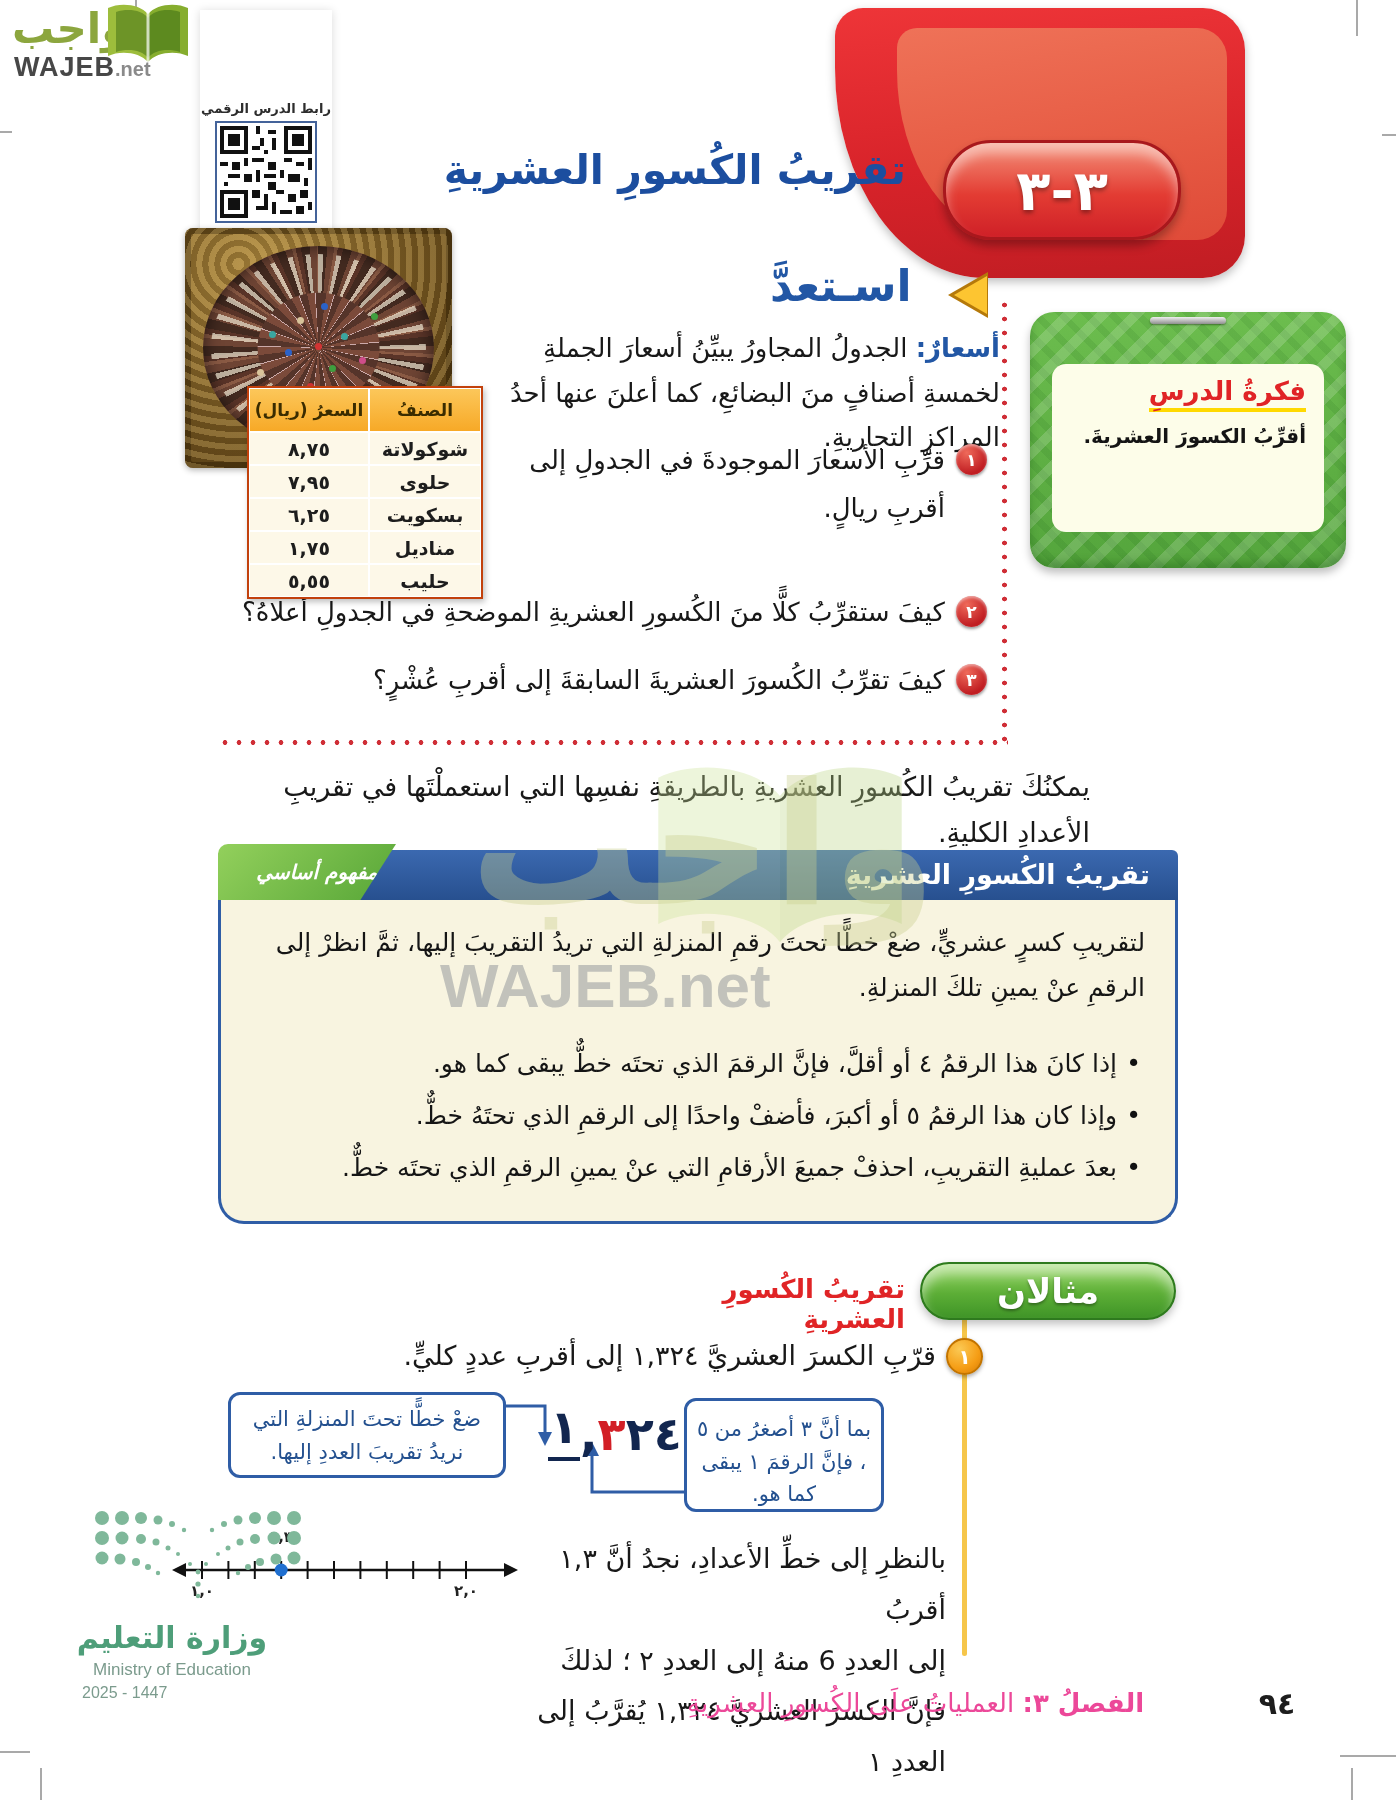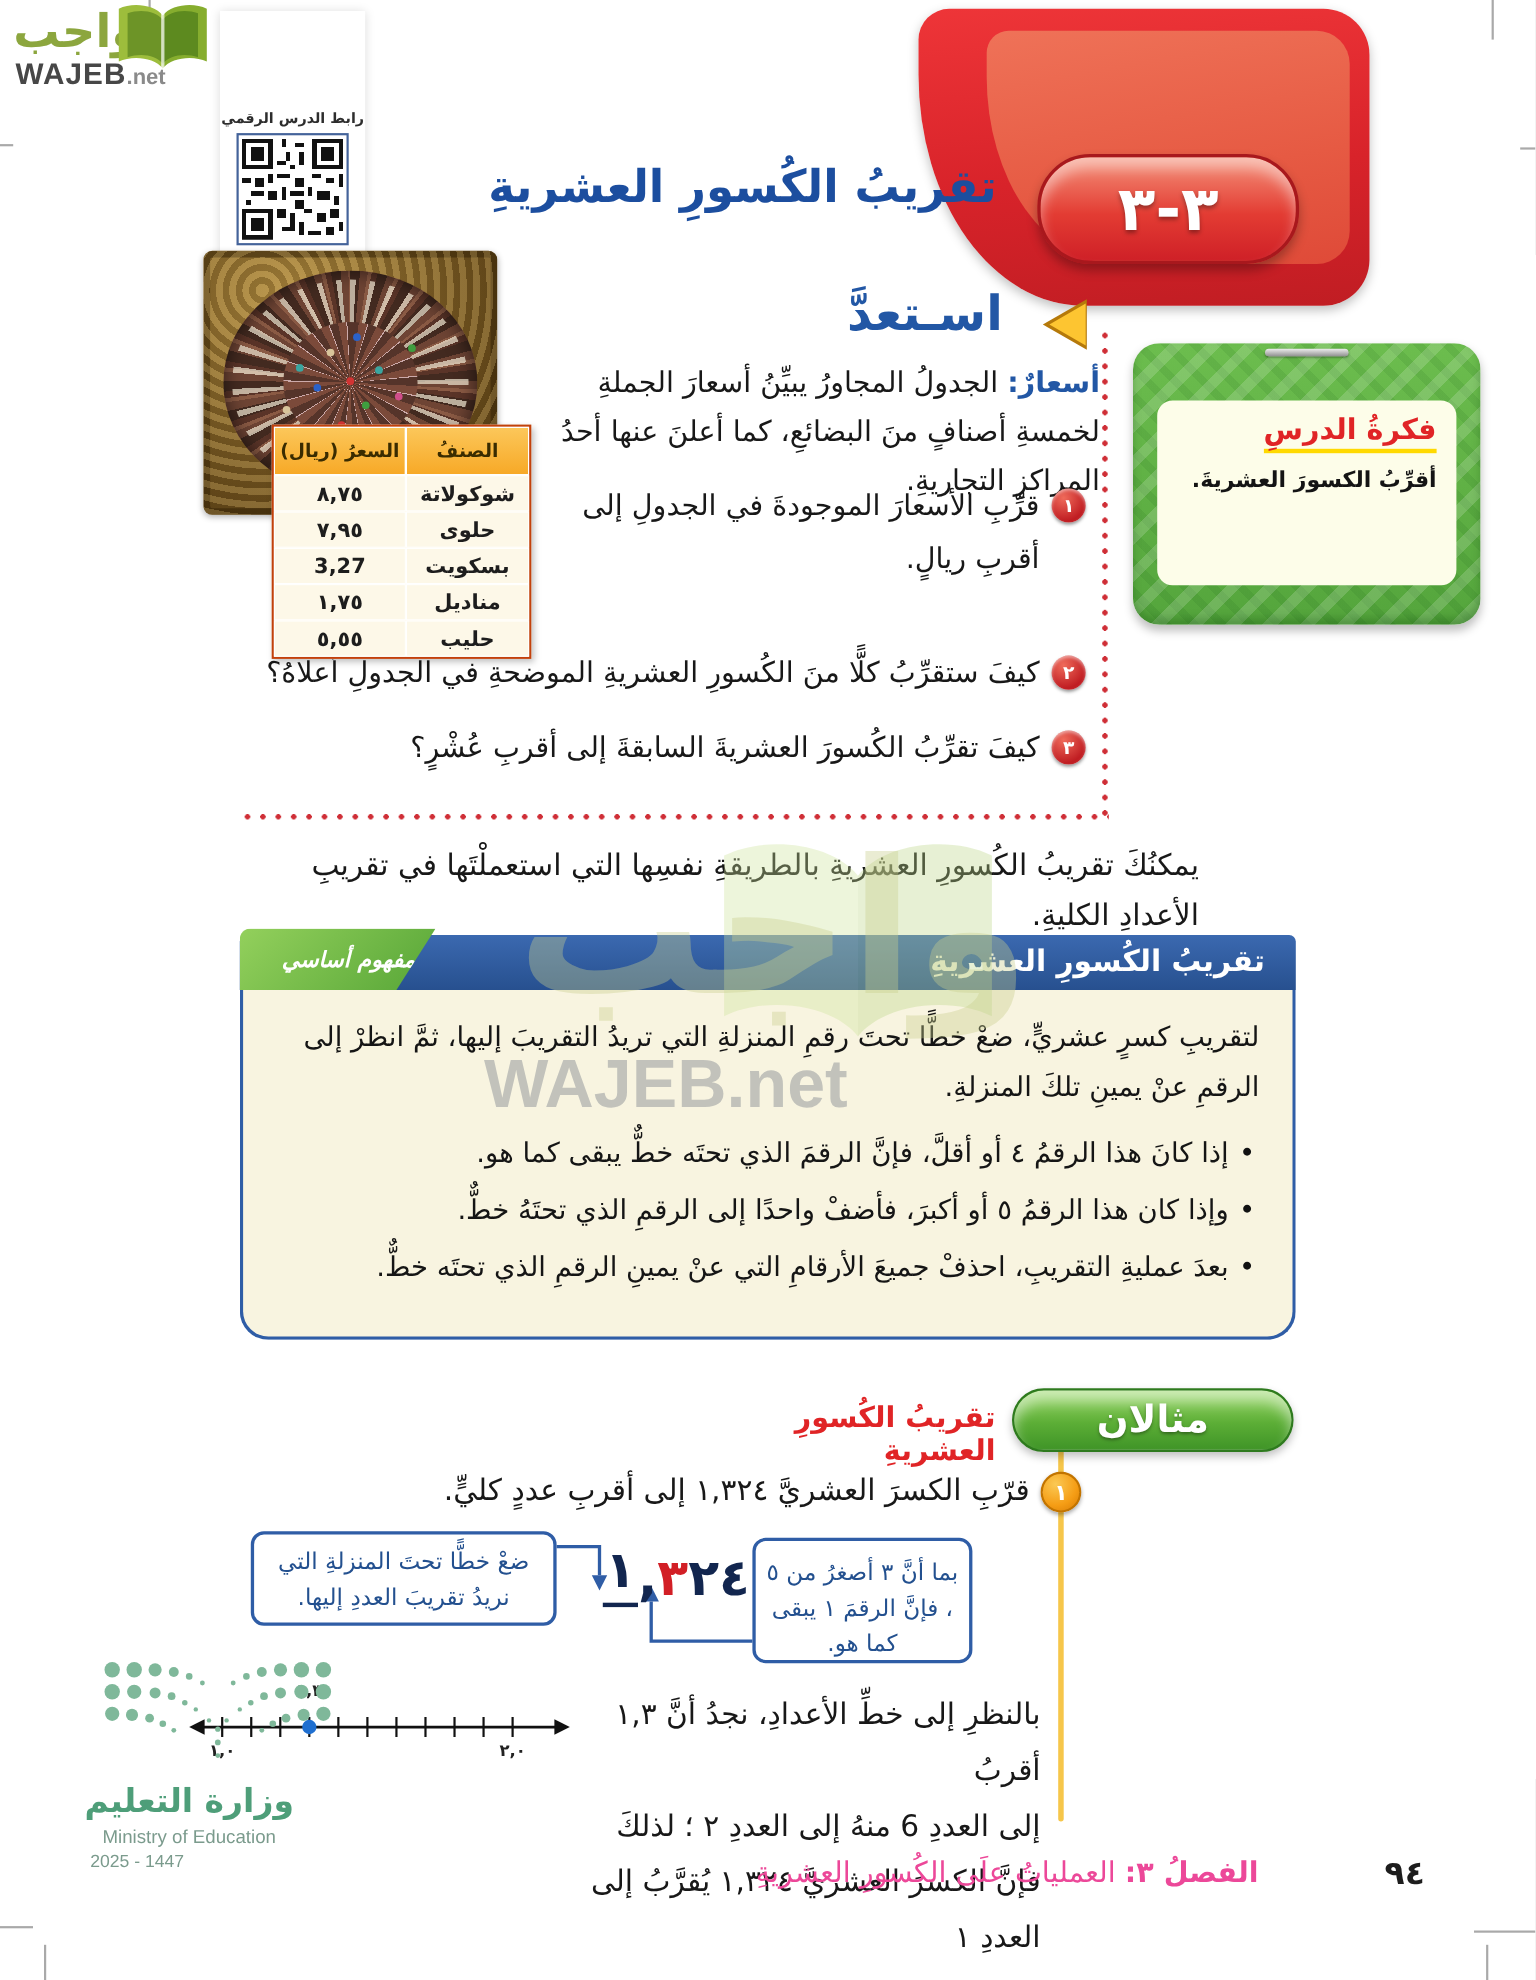--- a/index.html
+++ b/index.html
@@ -104,21 +104,21 @@
   .concept-head{position:relative;height:50px;background:linear-gradient(180deg,#3b69b0,#27508f);border-radius:6px 6px 0 0;}
   .concept-title{position:absolute;right:28px;top:0;line-height:50px;color:#fff;font-size:27px;font-weight:bold;}
   .concept-tab{position:absolute;left:0;top:-6px;width:178px;height:56px;
         background:linear-gradient(135deg,#93d05c,#57a637);
         clip-path:polygon(0 0,100% 0,80% 100%,0 100%);border-radius:10px 0 0 0;
         color:#fff;font-size:20px;font-weight:bold;font-style:italic;display:flex;align-items:center;justify-content:center;
         padding-left:20px;box-sizing:border-box;}
   .concept-body{border:3px solid #2f5da6;border-top:none;background:#f8f4e0;border-radius:0 0 26px 26px;
         padding:20px 30px 24px 30px;box-sizing:border-box;min-height:318px;}
   .concept-intro{font-size:25px;line-height:1.8;color:#151515;text-align:right;}
-  .bullets{margin-top:16px;}
+  .bullets{margin-top:32px;}
   .bullet{position:relative;padding-right:28px;font-size:25px;line-height:1.75;color:#151515;text-align:right;margin-bottom:8px;}
   .bullet::before{content:"•";position:absolute;right:4px;top:0;color:#111;}
 
   
   .ex-btn{left:920px;top:1262px;width:256px;height:58px;border-radius:30px;
         background:linear-gradient(180deg,#9bd96a 0%,#5cae36 55%,#3f9427 100%);
         border:2px solid #2e7a1e;box-sizing:border-box;
         box-shadow:inset 0 10px 12px rgba(255,255,255,.5),0 4px 8px rgba(0,0,0,.25);
         color:#fff;font-size:34px;font-weight:bold;display:flex;align-items:center;justify-content:center;
         text-shadow:0 2px 3px rgba(0,0,0,.35);z-index:2;}
@@ -259,21 +259,21 @@
     </div>
     <div class="trow">
       <div class="cell">٨,٧٥</div>
       <div class="cell">شوكولاتة</div>
     </div>
     <div class="trow">
       <div class="cell">٧,٩٥</div>
       <div class="cell">حلوى</div>
     </div>
     <div class="trow">
-      <div class="cell">3,27</div>
+      <div class="cell">٦,٢٥</div>
       <div class="cell">بسكويت</div>
     </div>
     <div class="trow">
       <div class="cell">١,٧٥</div>
       <div class="cell">مناديل</div>
     </div>
     <div class="trow">
       <div class="cell">٥,٥٥</div>
       <div class="cell">حليب</div>
     </div>

